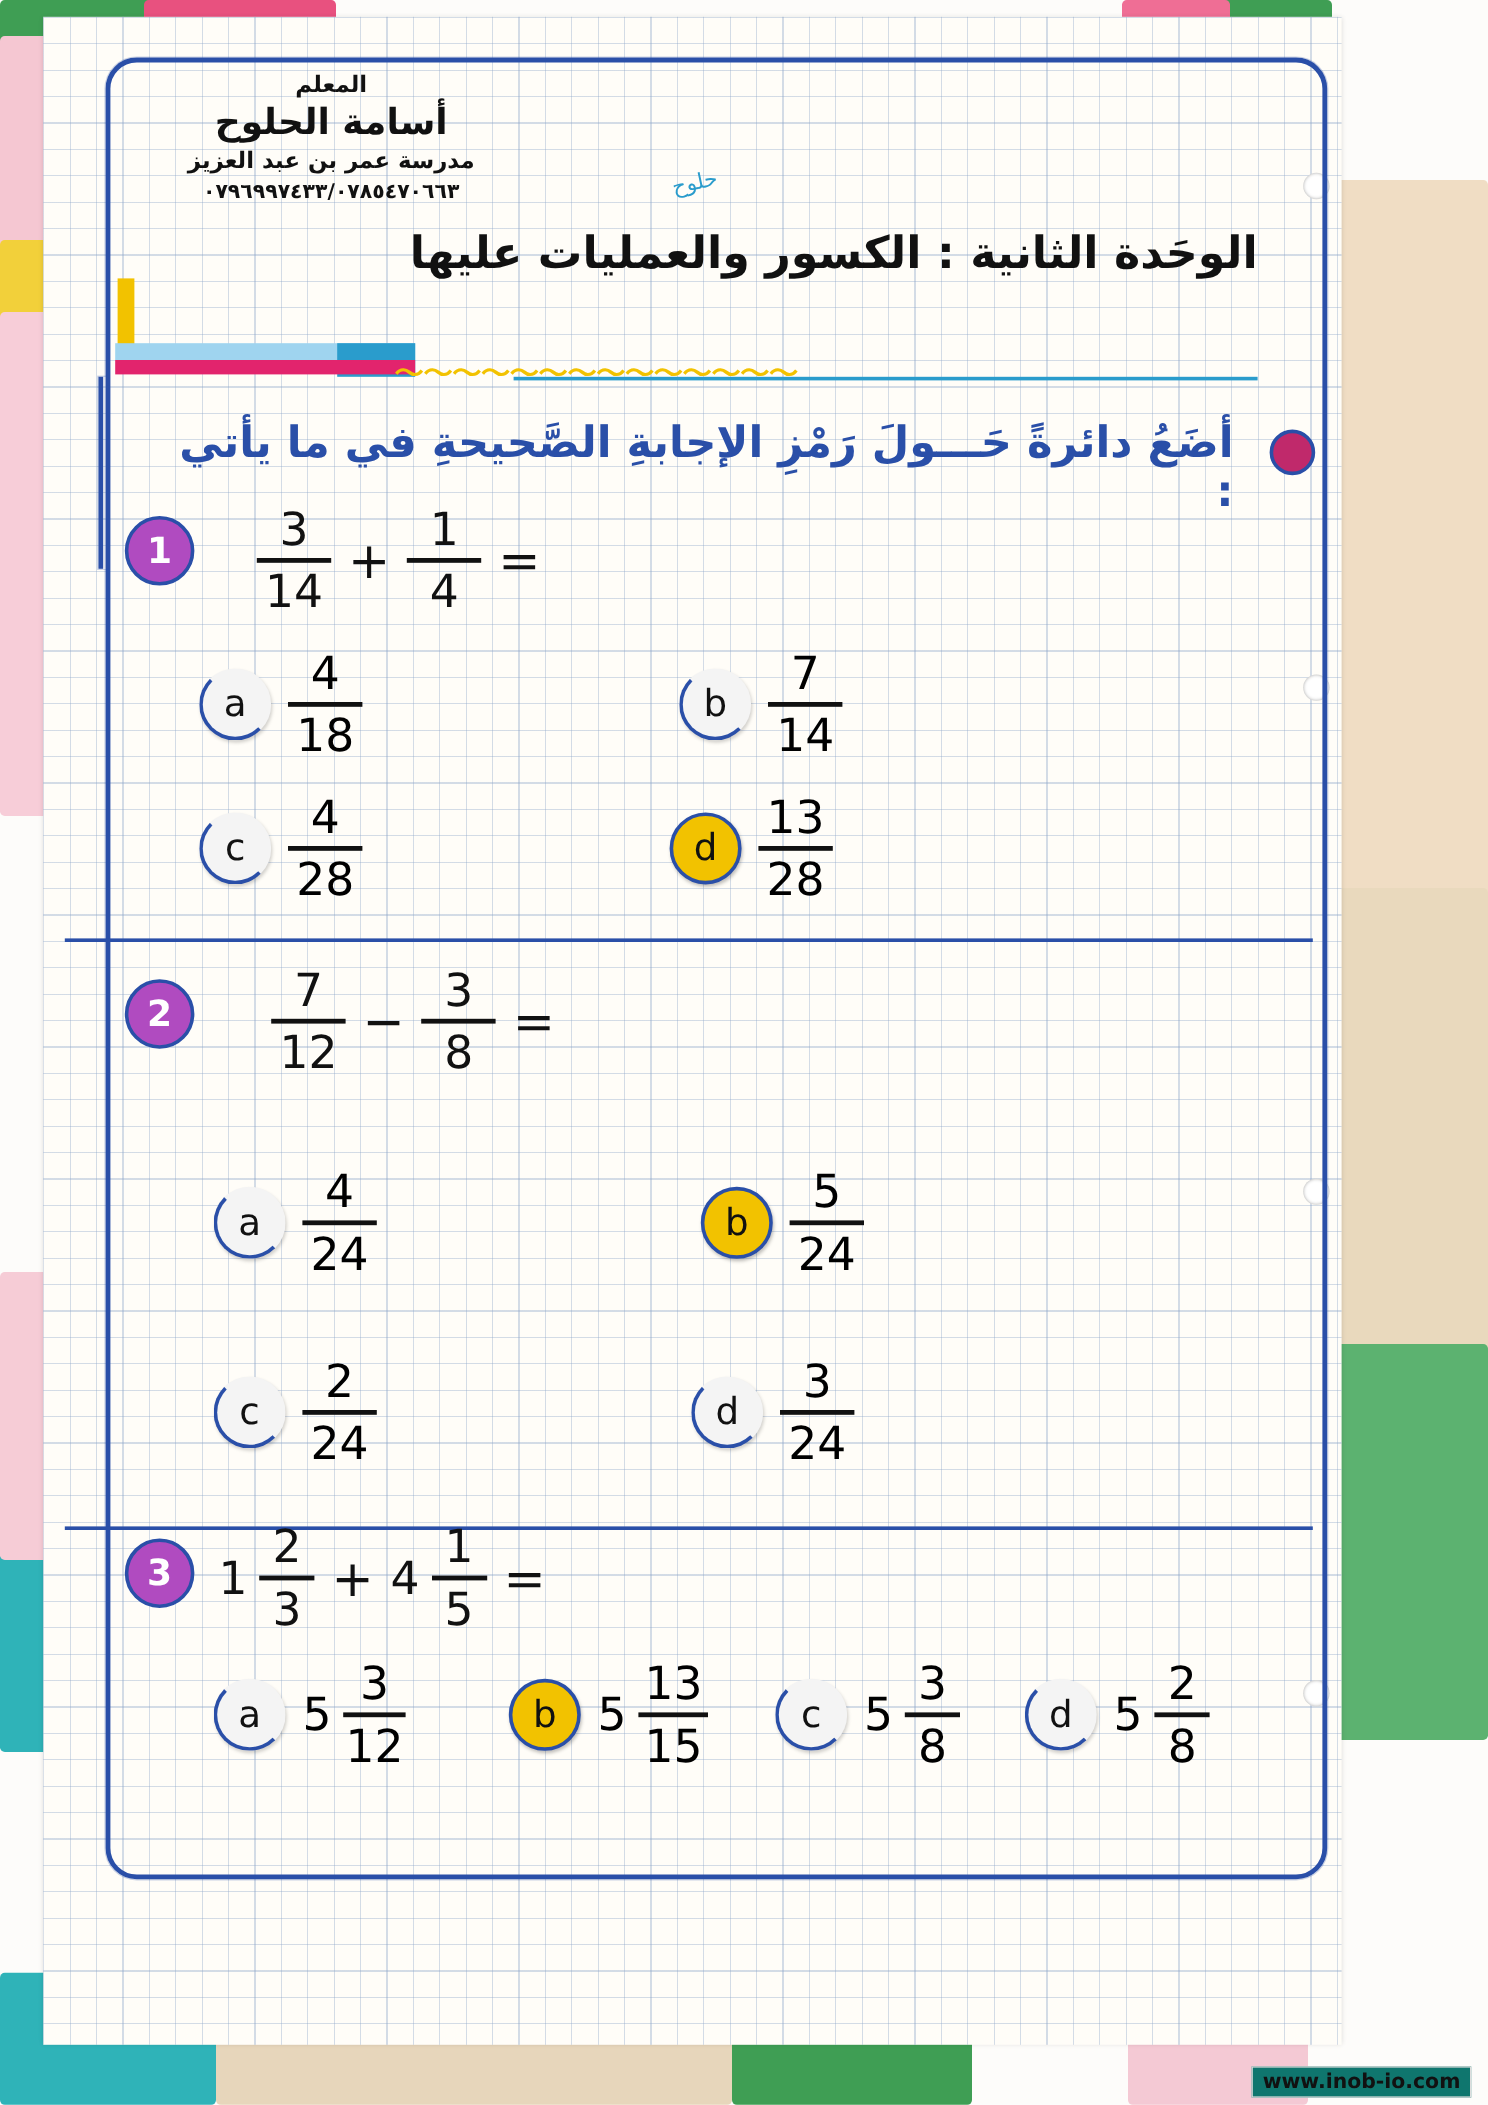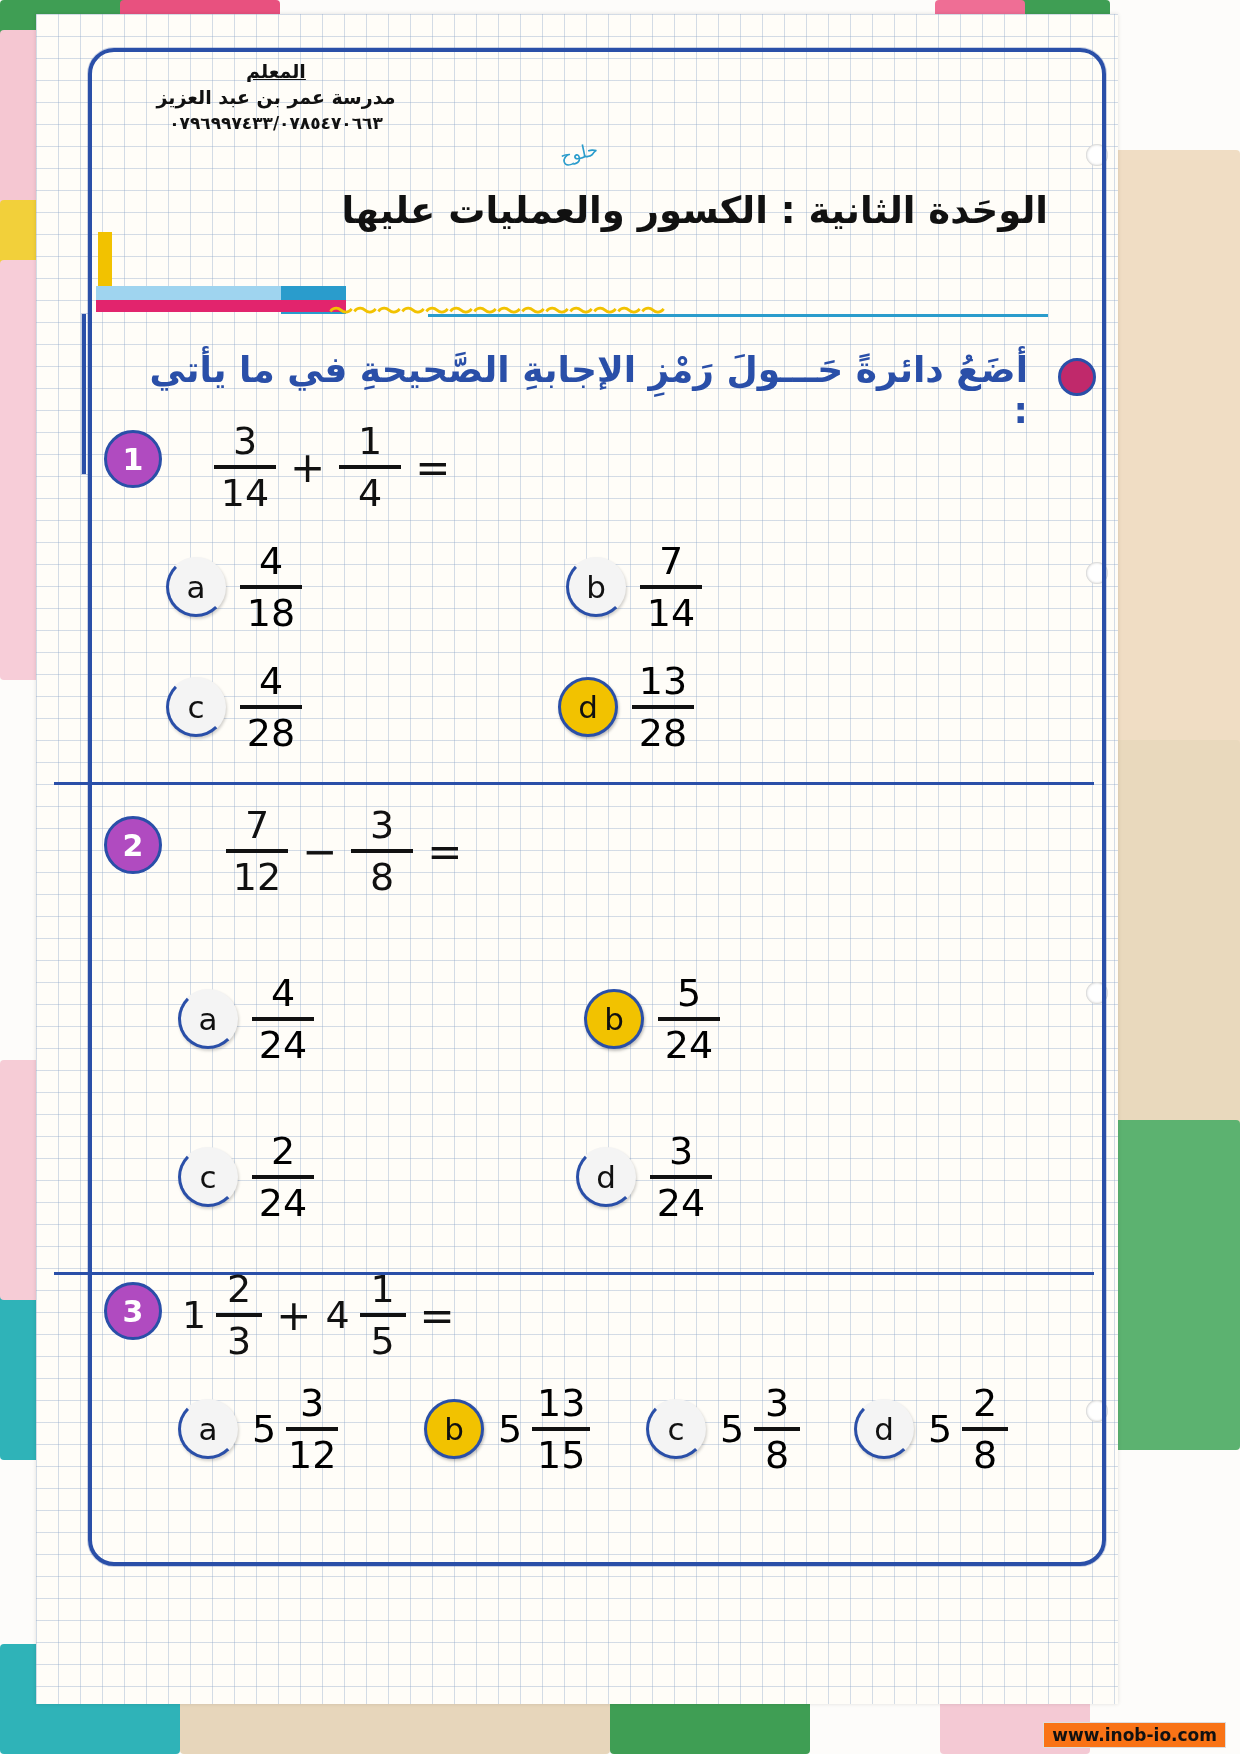--- a/index.html
+++ b/index.html
@@ -49,21 +49,21 @@
     border:4px solid #2a4fa8;border-radius:26px;
     box-shadow:0 0 0 1px rgba(42,79,168,.25);
     pointer-events:none;
   }
   .frame.inner{left:46px;top:300px;width:2px;height:160px;border:none;
                border-left:4px solid #2a4fa8;border-radius:0;}
 
   
   .teacher{position:absolute;left:60px;top:46px;width:360px;text-align:center;
            color:#111;font-weight:bold;line-height:1.25;}
-  .teacher .t1{font-size:19px;text-decoration:underline;}
+  .teacher .t1{font-size:19px;}
   .teacher .t2{font-size:30px;letter-spacing:1px;}
   .teacher .t3{font-size:19px;margin-top:2px;}
   .teacher .t4{font-size:17px;letter-spacing:0px;margin-top:3px;}
 
   .title{
     position:absolute;right:70px;top:38px;width:600px;text-align:center;
     font-size:74px;font-weight:bold;color:#f2c200;
     -webkit-text-stroke:3px #e43b6a;
     text-shadow:3px 3px 0 rgba(0,0,0,.12);
     direction:rtl;
@@ -120,21 +120,21 @@
     width:54px;height:54px;border-radius:50%;
     display:flex;align-items:center;justify-content:center;
     font-size:31px;color:#111;background:#f4f4f4;
     border:3px solid #2a4fa8;border-top-color:transparent;border-right-color:transparent;
     box-shadow:1px 2px 3px rgba(0,0,0,.18);
   }
   .bub.correct{background:#f2c200;border:3px solid #2a4fa8;box-shadow:1px 2px 3px rgba(0,0,0,.25);}
   .mixed{display:flex;align-items:center;gap:10px;font-size:36px;}
   .mixed .whole{font-size:38px;}
 
-  .watermark{position:absolute;right:14px;bottom:6px;background:#f97316;padding:2px 8px;
+  .watermark{position:absolute;right:14px;bottom:6px;background:#0f766e;padding:2px 8px;
              font-size:17px;font-weight:bold;color:#111;border:1px solid #ddd;}
 </style>
 </head>
 <body>
 
 <div class="page">
 
   <div class="blob b-green-tl"></div>
   <div class="blob b-pink-tl"></div>
   <div class="blob b-pinkpale"></div>
@@ -159,20 +159,21 @@
       <div class="hole" style="top:548px"></div>
       <div class="hole" style="top:968px"></div>
       <div class="hole" style="top:1386px"></div>
     </div>
 
     <div class="frame"></div>
     <div class="frame inner"></div>
 
     <div class="teacher">
       <div class="t1">المعلم</div>
+      <div class="t2">أسامة الحلوح</div>
       <div class="t3">مدرسة عمر بن عبد العزيز</div>
       <div class="t4">٠٧٩٦٩٩٧٤٣٣/٠٧٨٥٤٧٠٦٦٣</div>
     </div>
 
     <div class="sig">حلوح</div>
 
     <div class="ruleyellow"></div>
     <div class="ruleblue2"></div>
     <div class="rulecyan"></div>
     <div class="rulepink"></div>

